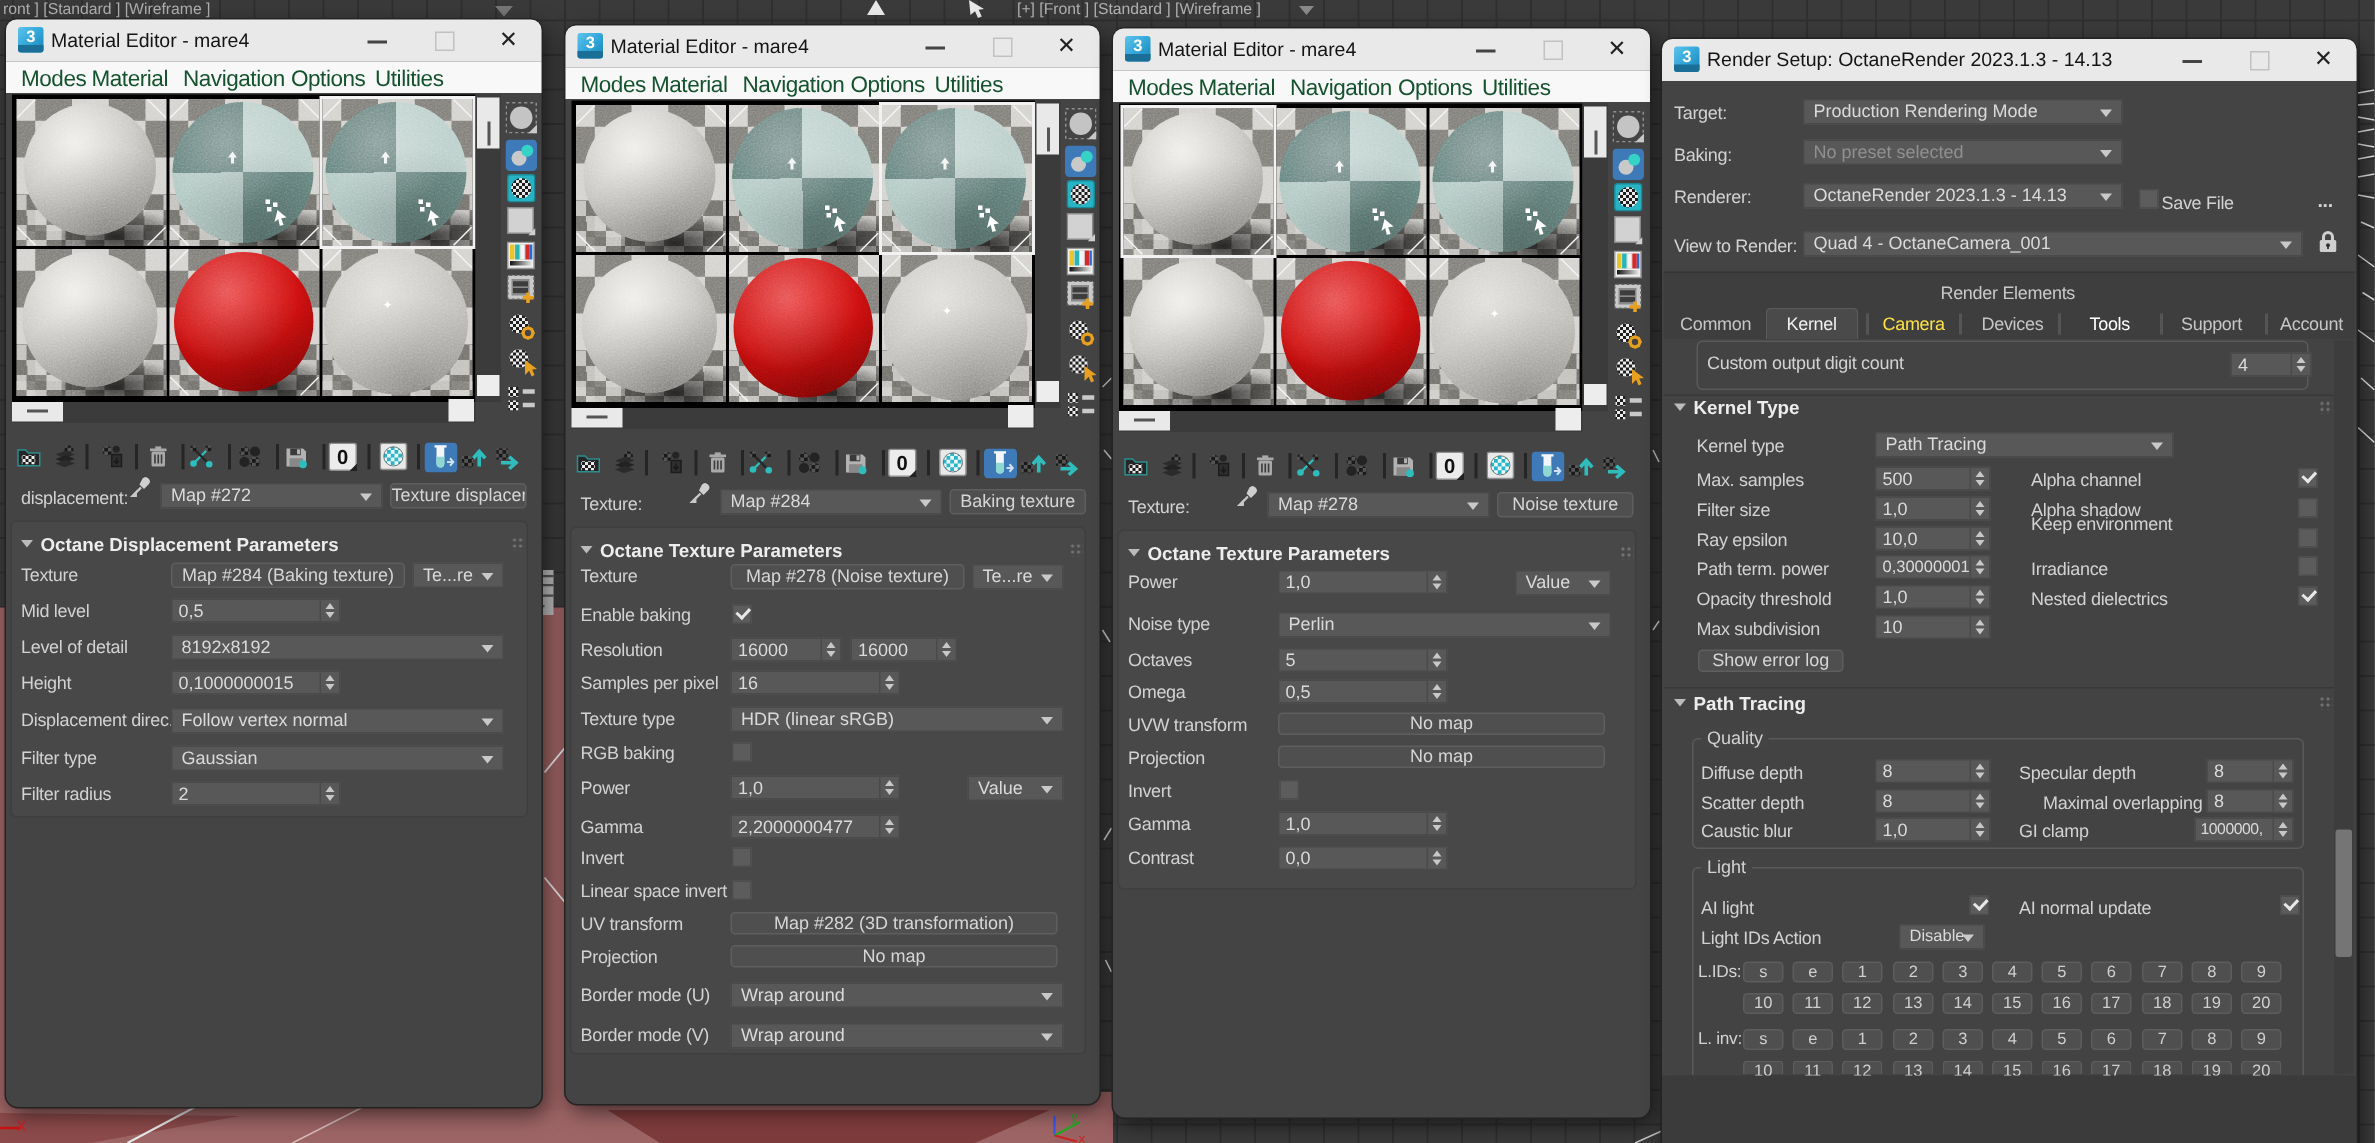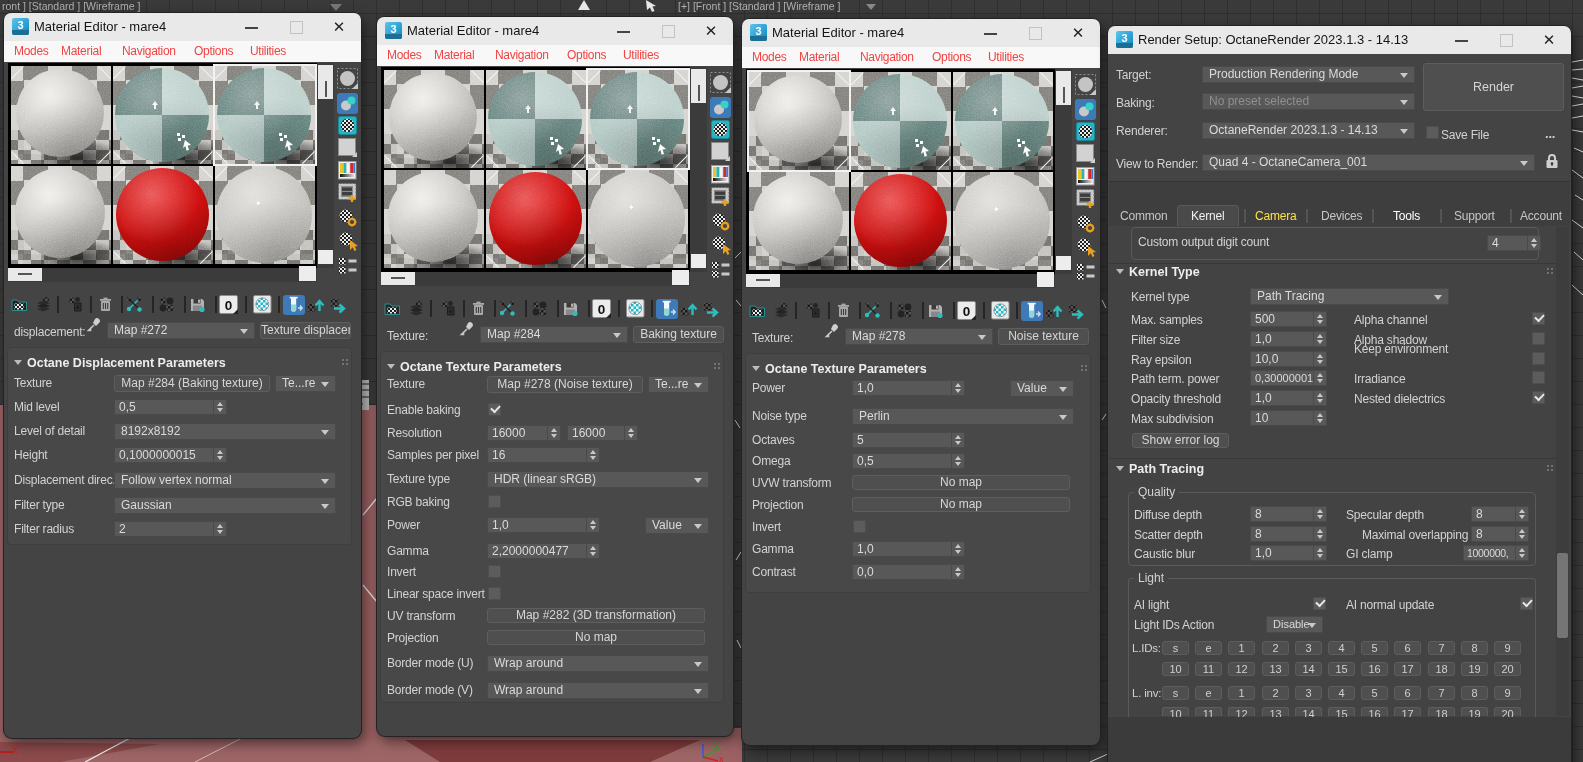--- a/index.html
+++ b/index.html
@@ -8,21 +8,21 @@
 
 #grid{position:absolute;inset:0;
  background-image:linear-gradient(#2f2f2f 1px,transparent 1px),linear-gradient(90deg,#2f2f2f 1px,transparent 1px);
  background-size:23px 23px;background-position:8px 13px;}
 .vptxt{position:absolute;top:0px;font-size:10.5px;color:#b0b0b0;white-space:pre}
 
 .win{position:absolute;background:#444444;border-radius:8px;
  box-shadow:0 0 0 1px #232323,3px 5px 14px rgba(0,0,0,.55)}
 .tbar{position:absolute;left:0;top:0;right:0;height:28px;background:#e9e9e9;border-radius:7px 7px 0 0}
 .mbar{position:absolute;left:0;top:28px;right:0;height:21px;background:#f8f8f8}
-.mbar span{position:absolute;top:2.5px;font-size:12px;color:#ef4444;letter-spacing:-0.3px}
+.mbar span{position:absolute;top:2.5px;font-size:15px;color:#14532d;letter-spacing:-0.3px}
 .wtitle{position:absolute;left:30px;top:6px;font-size:13px;color:#141414;white-space:nowrap}
 .logo3{position:absolute;left:8px;top:5px;width:17px;height:17px;border-radius:2px;
  background:linear-gradient(135deg,#5ec3ea 0%,#36a9dc 45%,#1583b4 100%);}
 .logo3 i{position:absolute;left:0;right:0;top:1px;text-align:center;font-style:normal;font-weight:bold;font-size:11px;color:#fff}
 .logo3 u{position:absolute;left:0;right:0;bottom:0;height:5px;background:#1b6f96;border-radius:0 0 2px 2px}
 .wmin,.wmax,.wclose{position:absolute;top:0;width:30px;height:28px;color:#333}
 .wmin::after{content:"";position:absolute;left:8px;top:14px;width:13px;height:2px;background:#444}
 .wmax::after{content:"";position:absolute;left:9px;top:8px;width:11px;height:11px;border:1px solid #c2c2c2}
 .wclose{font-size:15px;text-align:center;line-height:28px;color:#222}
 
@@ -1055,33 +1055,33 @@
         <div class="wmin" style="left:339px"></div>
         <div class="wmax" style="left:383px"></div>
         <div class="wclose" style="left:426px">✕</div>
       </div>
       <div class="lbl" style="left:8px;top:42px">Target:</div>
       <div class="dd" style="left:94px;top:40px;width:213px;height:17px;line-height:15px">Production Rendering Mode</div>
       <div class="lbl" style="left:8px;top:70px">Baking:</div>
       <div class="dd" style="left:94px;top:67px;width:213px;height:17px;line-height:15px;color:#909090">No preset selected</div>
       <div class="lbl" style="left:8px;top:98px">Renderer:</div>
       <div class="dd" style="left:94px;top:96px;width:213px;height:17px;line-height:15px">OctaneRender 2023.1.3 - 14.13</div>
-      <div class="btn" style="left:315px;top:37px;width:141px;height:48px;line-height:46px;font-size:12.5px">Render</div>
       <div class="chk" style="left:318px;top:100px"></div>
       <div class="lbl" style="left:333px;top:102px">Save File</div>
       <div class="lbl" style="left:437px;top:100px;font-size:13px;font-weight:bold">...</div>
       <div class="lbl" style="left:8px;top:131px">View to Render:</div>
       <div class="dd" style="left:94px;top:128px;width:333px;height:17px;line-height:15px">Quad 4 - OctaneCamera_001</div>
       <svg class="icon" style="left:436px;top:127px" width="16" height="17" viewBox="0 0 16 17">
 <rect x="2.5" y="7" width="11" height="8" rx="1" fill="#cfcfcf"></rect>
 <path d="M5 7 V5 a3 3 0 0 1 6 0 V7" stroke="#cfcfcf" stroke-width="2" fill="none"></path>
 <circle cx="8" cy="10.5" r="1.3" fill="#333"></circle>
         <rect x="7.4" y="10.5" width="1.2" height="2.5" fill="#333"></rect>
       </svg>
       <div class="abs" style="left:1px;top:155px;width:461px;height:45px;background:#3e3e3e;border-top:1px solid #353535"></div>
+      <div class="lbl" style="left:0;top:162px;width:461px;text-align:center;color:#c9c9c9">Render Elements</div>
       <div class="abs" style="left:69px;top:179px;width:62px;height:21px;background:#4a4a4a;border:1px solid #5a5a5a;border-bottom:none;border-radius:4px 4px 0 0"></div>
       <div class="lbl" style="left:12px;top:183px;color:#c6c6c6">Common</div>
       <div class="lbl" style="left:83px;top:183px;color:#f0f0f0">Kernel</div>
       <div class="lbl" style="left:147px;top:183px;color:#fde047">Camera</div>
       <div class="lbl" style="left:213px;top:183px;color:#c6c6c6">Devices</div>
       <div class="lbl" style="left:285px;top:183px;color:#ffffff">Tools</div>
       <div class="lbl" style="left:346px;top:183px;color:#c6c6c6">Support</div>
       <div class="lbl" style="left:412px;top:183px;color:#c6c6c6">Account</div>
       <div class="sep" style="left:136px;top:183px;height:14px;background:#555"></div>
       <div class="sep" style="left:198px;top:183px;height:14px;background:#555"></div>

